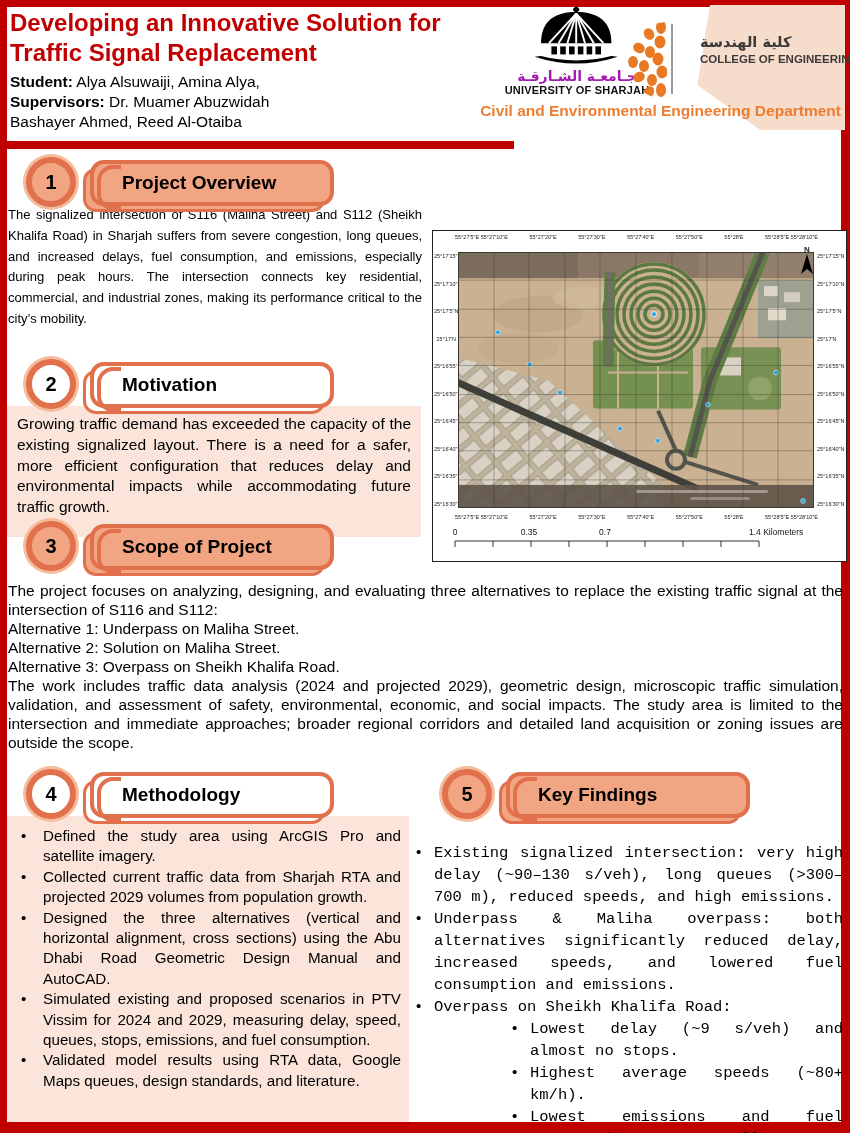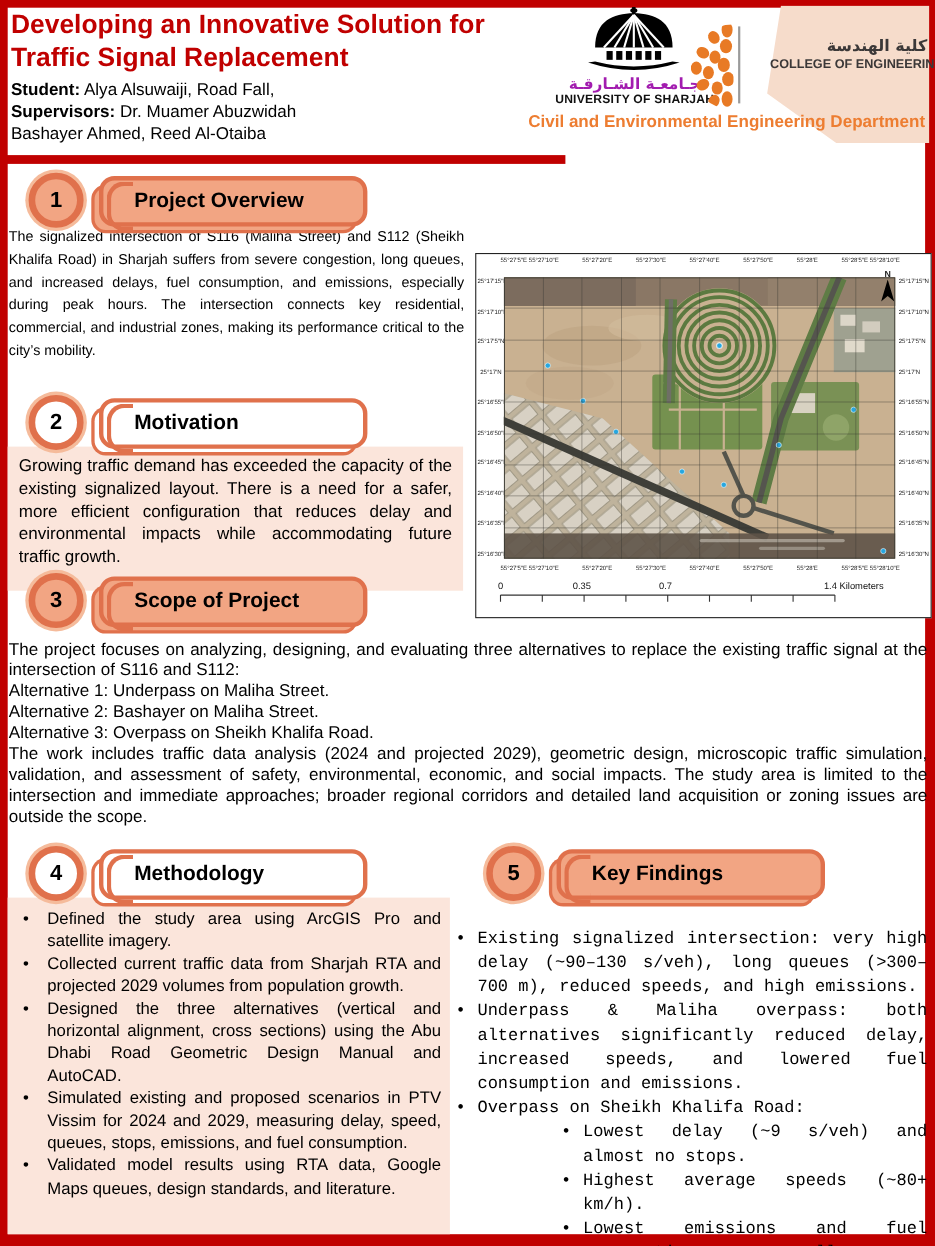--- a/index.html
+++ b/index.html
@@ -10,21 +10,21 @@
   .title{position:absolute;left:10px;top:8px;width:470px;font-size:24px;font-weight:bold;
          color:var(--accent);line-height:30px;}
   .team{position:absolute;left:10px;top:72px;font-size:15.5px;line-height:20px;}
   .uos{position:absolute;left:492px;top:6px;width:170px;text-align:center;}
   .uos-ar{font-family:"DejaVu Sans",sans-serif;font-size:14px;font-weight:bold;color:#a21caf;margin-top:-2px;}
   .uos-en{font-size:11px;font-weight:bold;color:#111;letter-spacing:.2px;}
   .mosaic{position:absolute;left:627px;top:22px;width:40px;height:78px;}
   .vline{position:absolute;left:671px;top:24px;width:2px;height:70px;background:#9a9a9a;}
   .peach{position:absolute;left:688px;top:5px;width:157px;height:125px;background:#F6DCCB;
          clip-path:polygon(19% 0,100% 0,100% 100%,46% 100%,6% 64%,14% 0);}
-  .coe{position:absolute;left:700px;top:34px;width:143px;text-align:right;}
+  .coe{position:absolute;left:700px;top:34px;width:143px;}
   .coe-ar{font-family:"DejaVu Sans",sans-serif;font-size:14.5px;font-weight:bold;color:#3B3838;}
   .coe-en{font-size:11.5px;font-weight:bold;color:#3B3838;margin-top:3px;white-space:nowrap;}
   .dept{position:absolute;left:430px;top:102px;width:411px;text-align:right;
         font-size:15.5px;font-weight:bold;color:var(--dept);}
   
   .sec-head{position:absolute;z-index:2;height:52px;}
   .sec-circle{position:absolute;left:0;top:0;width:38px;height:38px;border:6px solid var(--ob);
               border-radius:50%;background:#fff;display:flex;align-items:center;justify-content:center;
               font-size:20px;font-weight:bold;box-shadow:0 0 0 3px #F5BB9B;}
   .sec-bar{position:absolute;left:64px;top:3px;width:208px;height:38px;border:4px solid var(--ob);
@@ -84,21 +84,21 @@
   <div class="rb" style="left:841px;top:0;width:9px;height:1133px;"></div>
   <div class="rb" style="left:0;top:1122px;width:850px;height:11px;"></div>
   <div class="rb" style="left:0;top:141px;width:514px;height:8px;"></div>
 
   <div class="title">
     <div>Developing an Innovative Solution for</div>
     <div>Traffic Signal Replacement</div>
   </div>
 
   <div class="team">
-    <div><b>Student:</b> <span>Alya Alsuwaiji, Road Fall,</span></div>
+    <div><b>Student:</b> <span>Alya Alsuwaiji, Amina Alya,</span></div>
     <div><b>Supervisors:</b> <span>Dr. Muamer Abuzwidah</span></div>
     <div>Bashayer Ahmed, Reed Al-Otaiba</div>
   </div>
 
   <div class="uos">
     <svg width="104" height="60" viewBox="0 0 130 74">
       <rect x="62" y="0" width="4" height="9" fill="#000"></rect>
       <ellipse cx="64" cy="4" rx="4" ry="2.5" fill="#000"></ellipse>
       <path d="M20,46 C20,16 40,7 64,7 C88,7 108,16 108,46 Z" fill="#000"></path>
       <g stroke="#fff" stroke-width="2.4">
@@ -314,21 +314,21 @@
   <div id="motivation-panel" class="panel j">Growing traffic demand has exceeded the capacity of the existing signalized layout. There is a need for a safer, more efficient configuration that reduces delay and environmental impacts while accommodating future traffic growth.</div>
 
   <div class="sec-head filled" style="left:26px;top:521px;">
     <div class="sec-circle">3</div>
     <div class="sec-bar">Scope of Project</div>
   </div>
   <div id="scope-text" class="body-text">
     <div class="j">The project focuses on analyzing, designing, and evaluating three alternatives to replace the existing traffic signal at the intersection of S116 and S112:</div>
     <div>
         <div>Alternative 1: Underpass on Maliha Street.</div>
-        <div>Alternative 2: Bashayer on Maliha Street.</div>
+        <div>Alternative 2: Solution on Maliha Street.</div>
         <div>Alternative 3: Overpass on Sheikh Khalifa Road.</div>
       </div>
     <div class="j">The work includes traffic data analysis (2024 and projected 2029), geometric design, microscopic traffic simulation, validation, and assessment of safety, environmental, economic, and social impacts. The study area is limited to the intersection and immediate approaches; broader regional corridors and detailed land acquisition or zoning issues are outside the scope.</div>
   </div>
 
   <div class="sec-head" style="left:26px;top:769px;">
     <div class="sec-circle">4</div>
     <div class="sec-bar">Methodology</div>
   </div>
   <div id="methodology-panel" class="panel">

